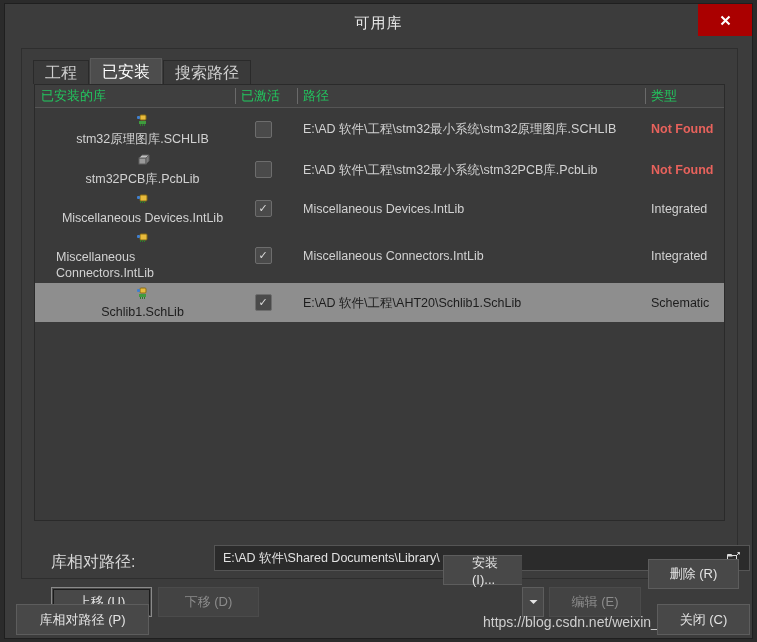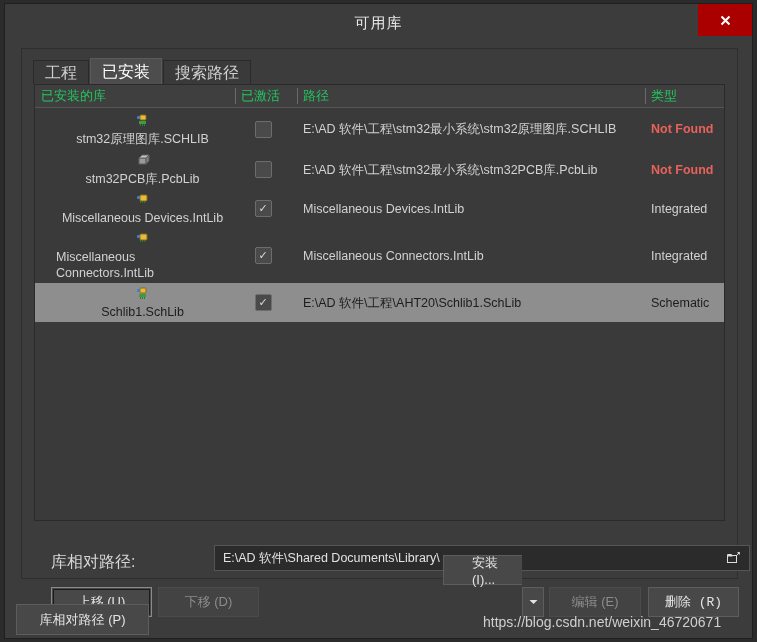--- a/index.html
+++ b/index.html
@@ -113,21 +113,21 @@
     display:inline-flex;align-items:center;justify-content:center;
     cursor:pointer;box-sizing:border-box;
   }
   .btn.disabled{color:#8c8c8c;border-color:#4b4b4b;background:#434343;cursor:default;}
   .btn.focused{outline:1px solid #1b1b1b;outline-offset:-3px;border-color:#8a8a8a;text-align:center;}
   #btn-up{position:absolute;left:29px;top:538px;width:101px;}
   #btn-down{position:absolute;left:136px;top:538px;width:101px;}
   #btn-install{position:absolute;left:421px;top:506px;width:79px;border-right:none;padding-left:28px;}
   #btn-install-arrow{position:absolute;left:500px;top:538px;width:22px;}
   #btn-edit{position:absolute;left:527px;top:538px;width:92px;}
-  #btn-delete{position:absolute;left:626px;top:538px;width:91px;font-family:Liberation Mono, monospace;}
+  #btn-delete{position:absolute;left:626px;top:510px;width:91px;}
   
   #btn-request{position:absolute;left:11px;top:600px;width:133px;height:31px;}
   #btn-close{position:absolute;left:652px;top:600px;width:93px;height:31px;}
   .watermark{
     position:absolute;left:478px;top:610px;
     color:#cfcfcf;font-size:14px;white-space:nowrap;
     font-family:"Liberation Sans","DejaVu Sans",sans-serif;
   }
 </style>
 </head>
@@ -283,14 +283,15 @@
           <path d="M0.5 1 L4.5 5 L8.5 1 Z" fill="#e4e4e4"></path>
         </svg>
     </div>
     <div class="btn disabled" id="btn-edit">编辑 (E)</div>
     <div class="btn" id="btn-delete">删除 (R)</div>
 
   </div>
 
   <div class="btn" id="btn-request">库相对路径 (P)</div>
   <div class="watermark">https://blog.csdn.net/weixin_46720671</div>
+  <div class="btn" id="btn-close">关闭 (C)</div>
 
 </div>
 
 </body></html>

